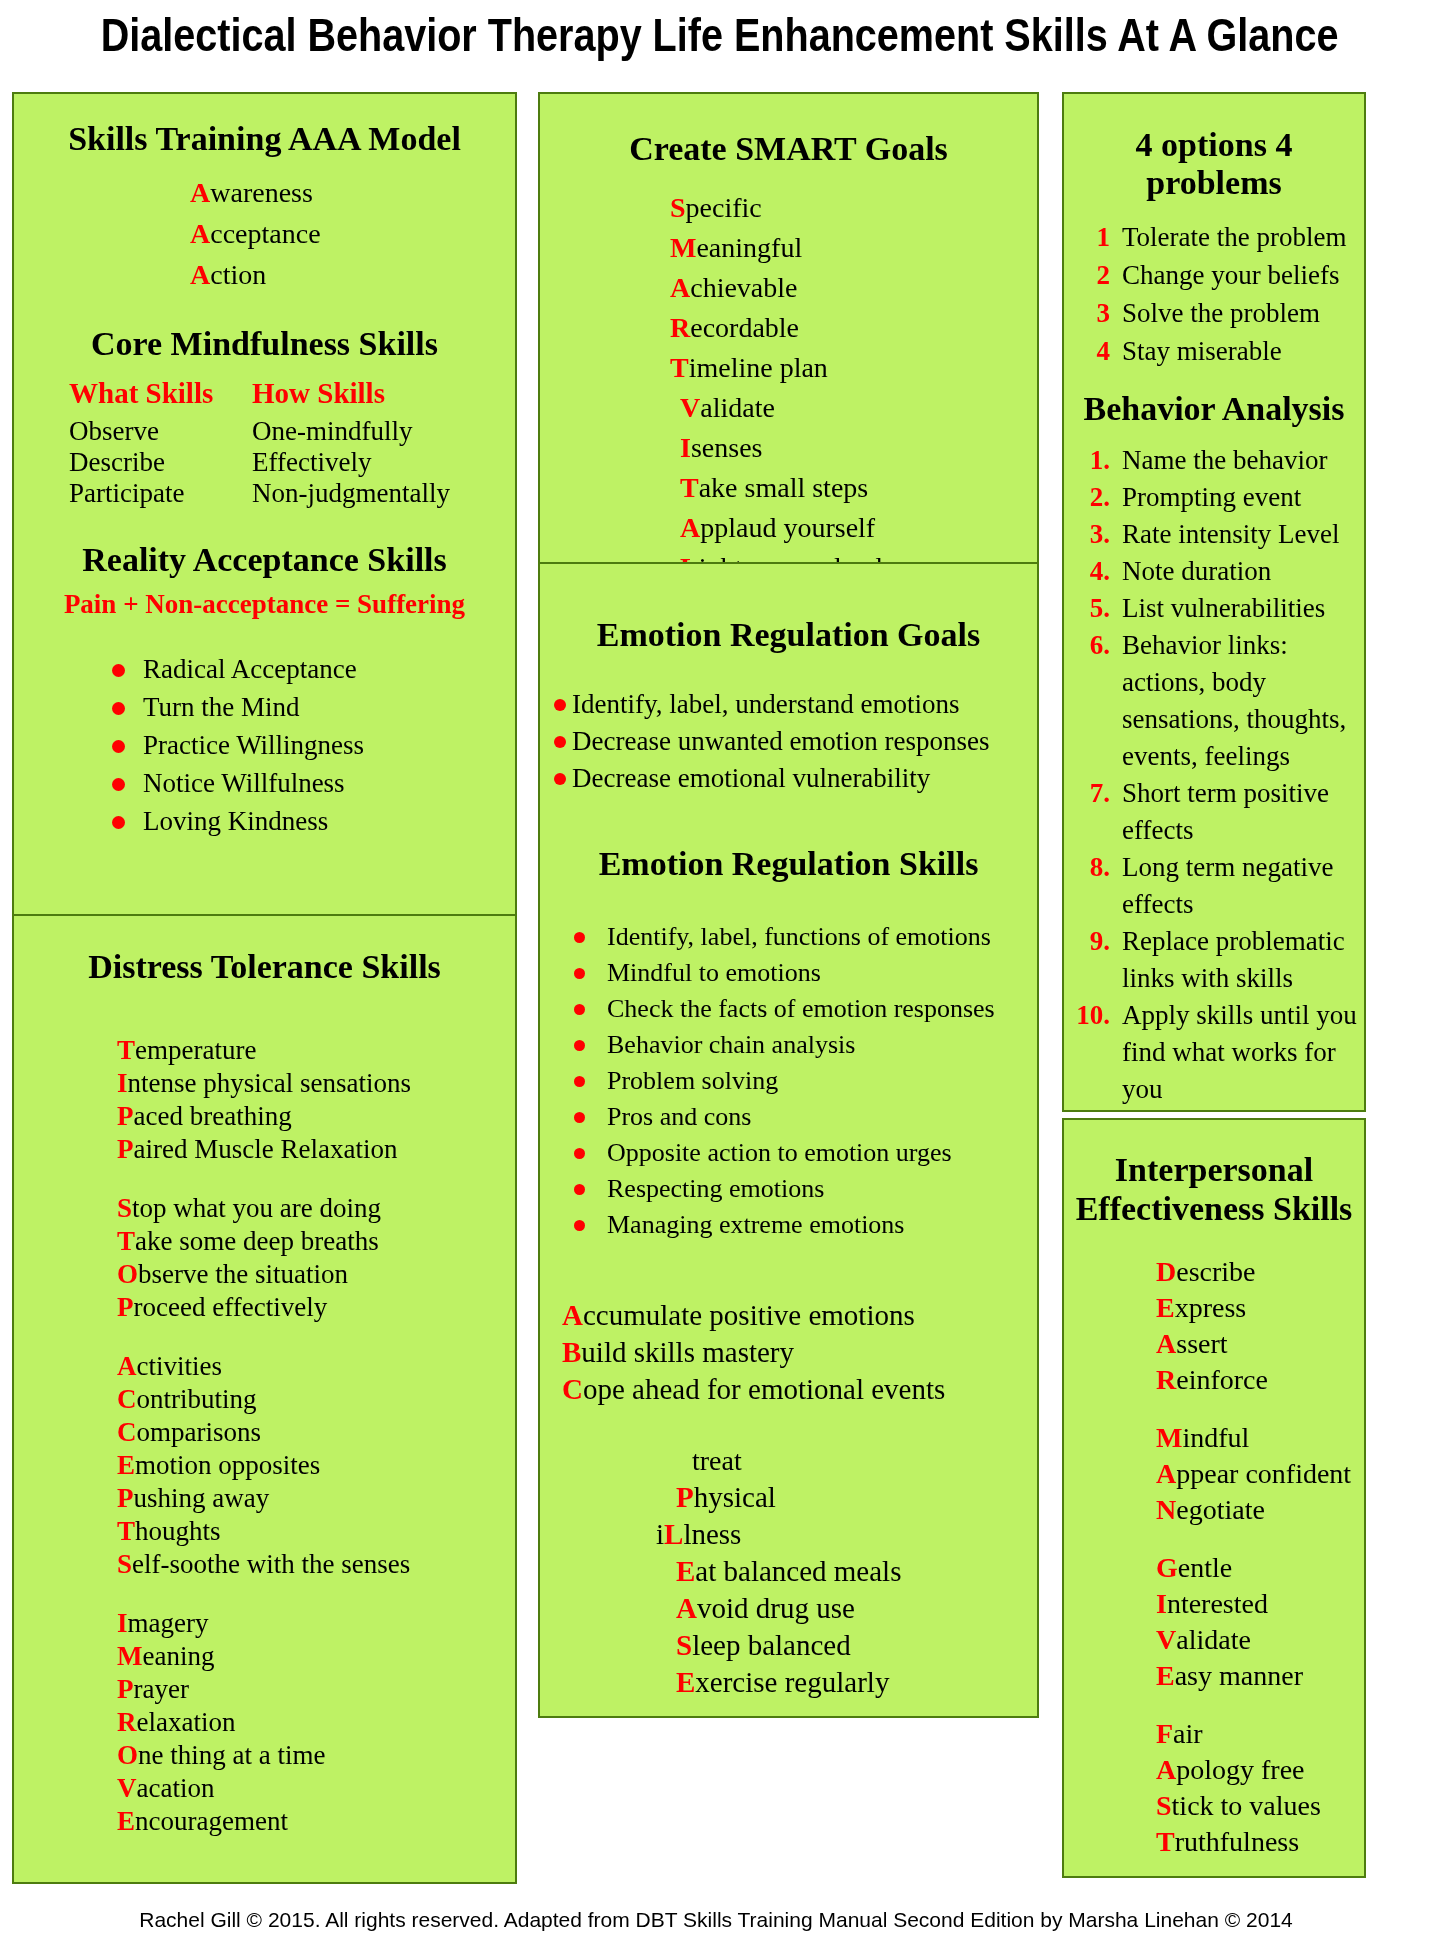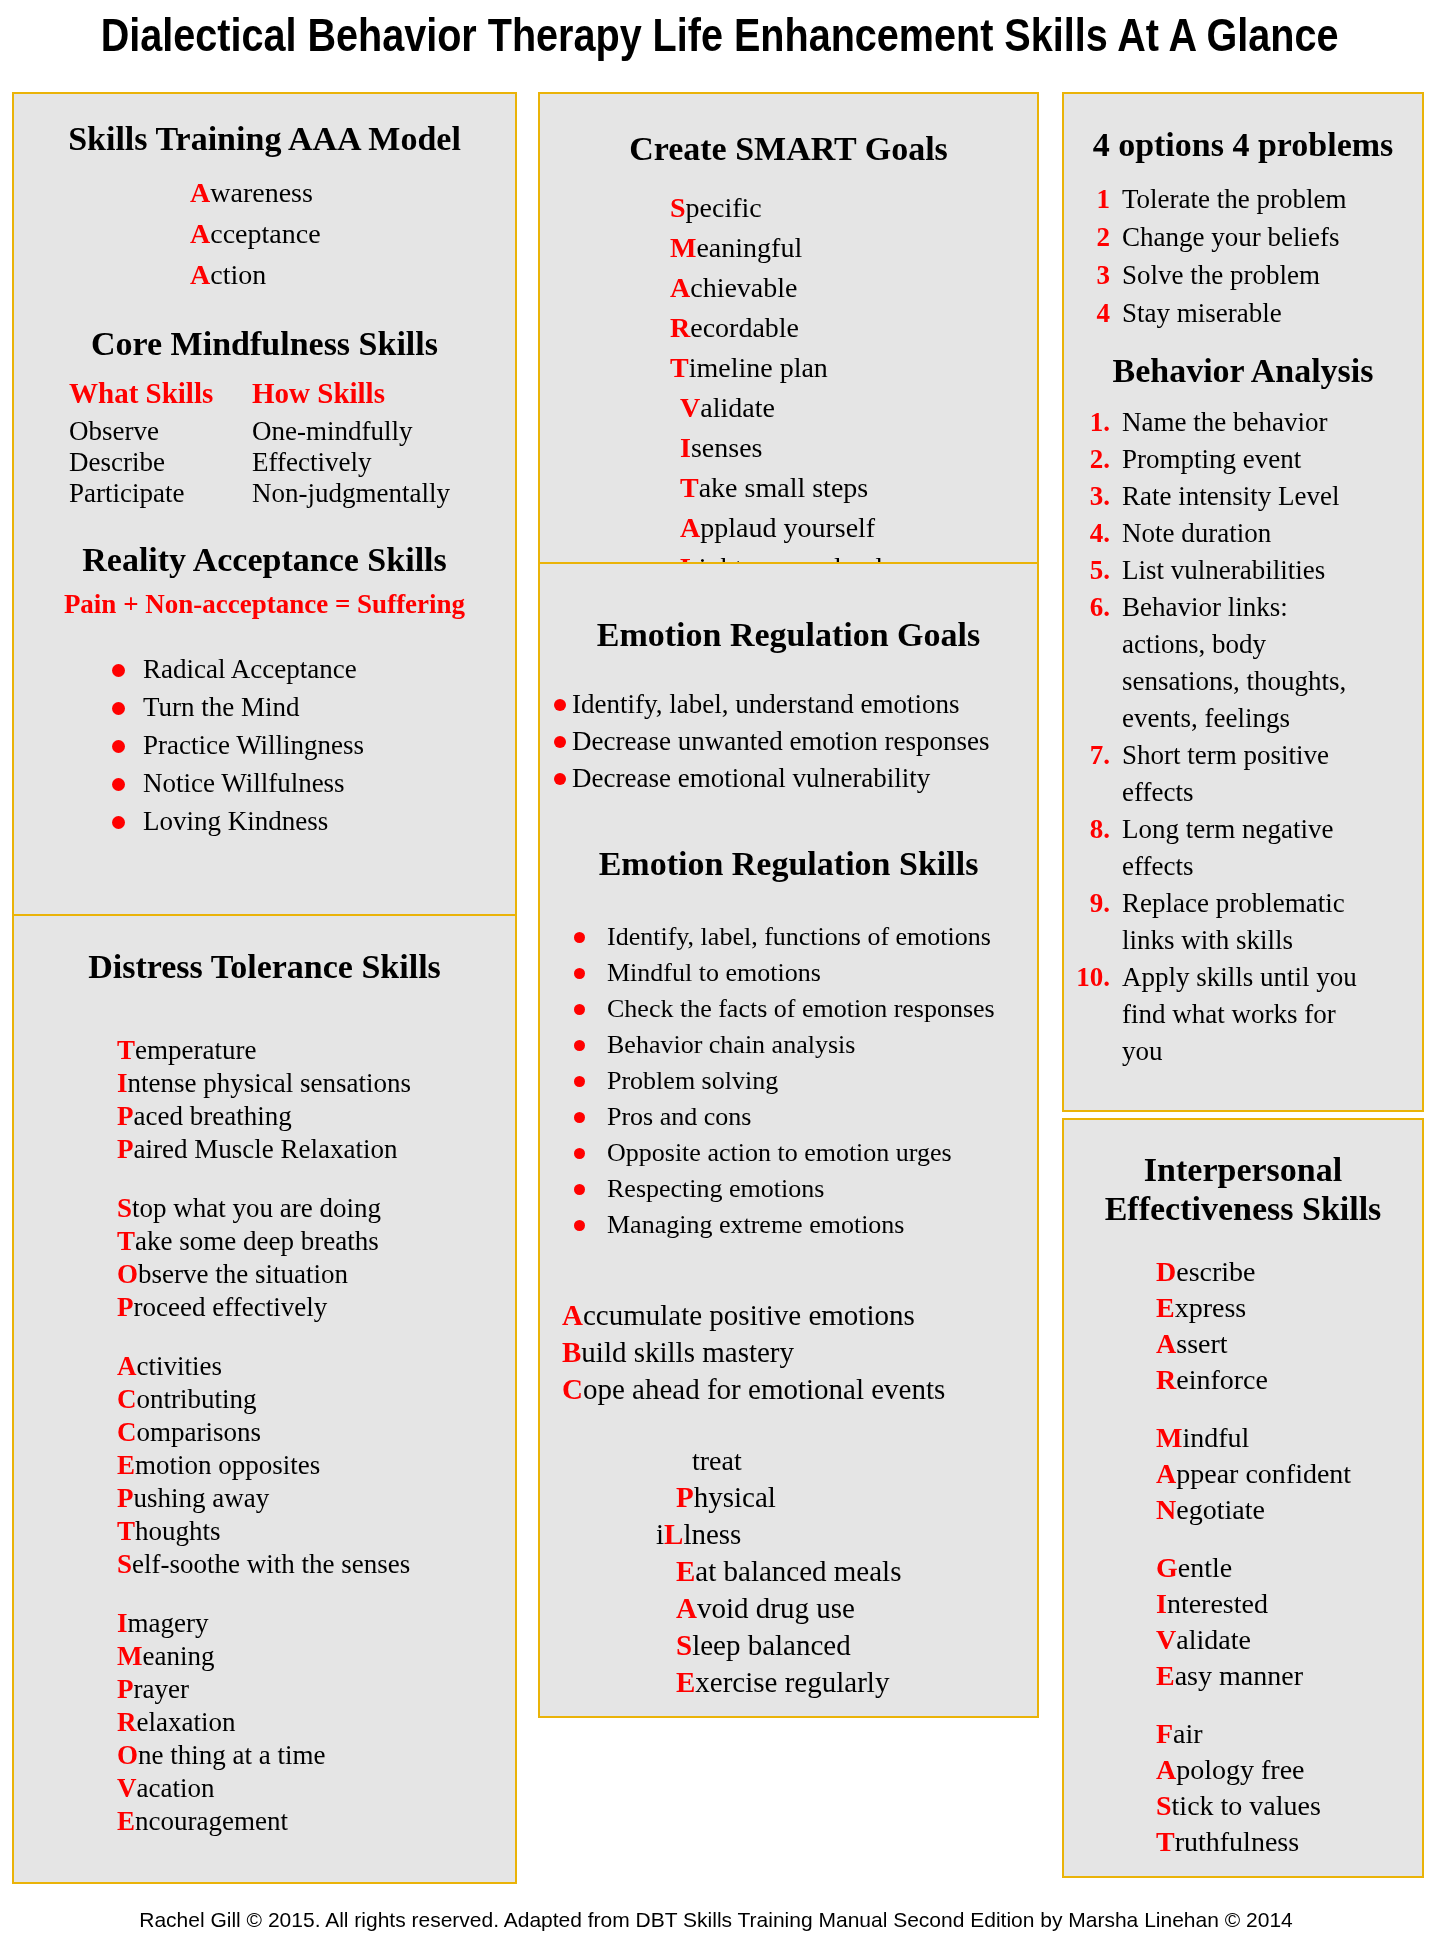--- a/index.html
+++ b/index.html
@@ -10,22 +10,22 @@
   .title-row { position:absolute; top:8px; left:0; width:100%; text-align:center; }
   .title { display:inline-block; font-family:"Liberation Sans","DejaVu Sans",sans-serif;
            font-weight:700; font-size:46px; white-space:nowrap;
            transform:scaleX(0.86); transform-origin:center; }
 
   
   .board { position:absolute; left:12px; top:92px; display:flex; align-items:flex-start; }
   .col { display:flex; flex-direction:column; }
   .col1 { width:505px; }
   .col2 { width:501px; margin-left:21px; }
-  .col3 { width:362px; margin-left:23px; }
-  .box { border:2px solid #eab308; box-sizing:border-box; background:#e5e5e5; overflow:hidden; }
+  .col3 { width:304px; margin-left:23px; }
+  .box { border:2px solid #4d7c0f; box-sizing:border-box; background:#bef264; overflow:hidden; }
 
   .c1a { height:824px; padding-top:26px; }
   .c1b { height:970px; margin-top:-2px; padding-top:32px; }
   .c2a { height:472px; padding-top:36px; }
   .c2b { height:1156px; margin-top:-2px; padding-top:52px; }
   .c3a { height:1020px; padding-top:32px; }
   .c3b { height:760px; margin-top:6px; padding-top:30px; }
 
   h2 { margin:0; text-align:center; font-size:34px; font-weight:bold; line-height:1.12; }
   .lead { color:#ff0000; font-weight:bold; }

